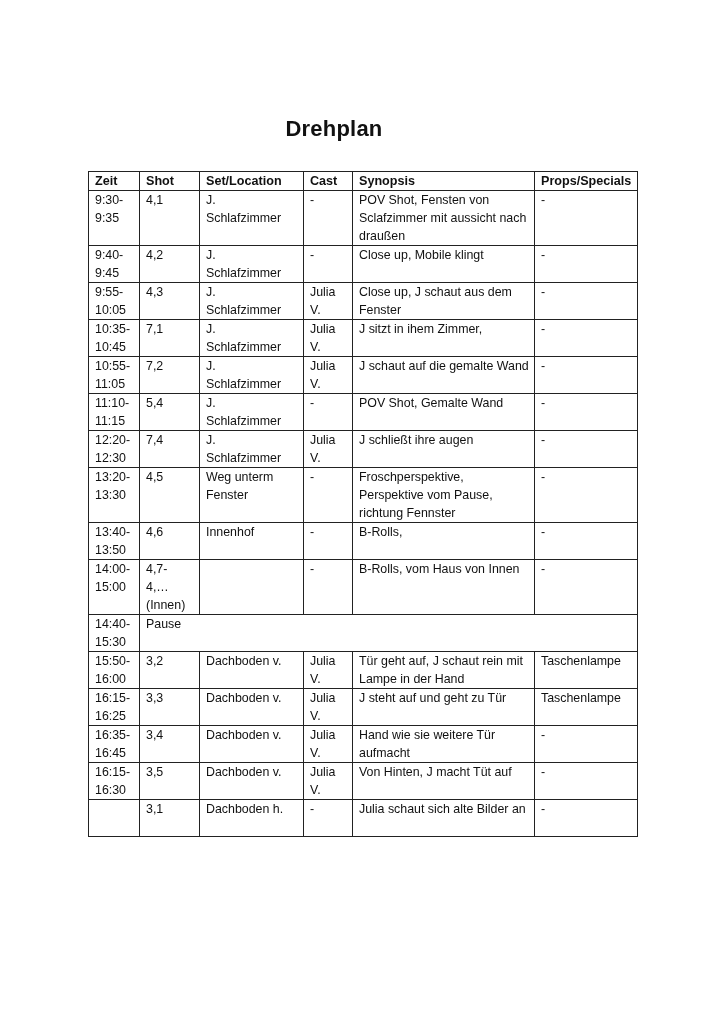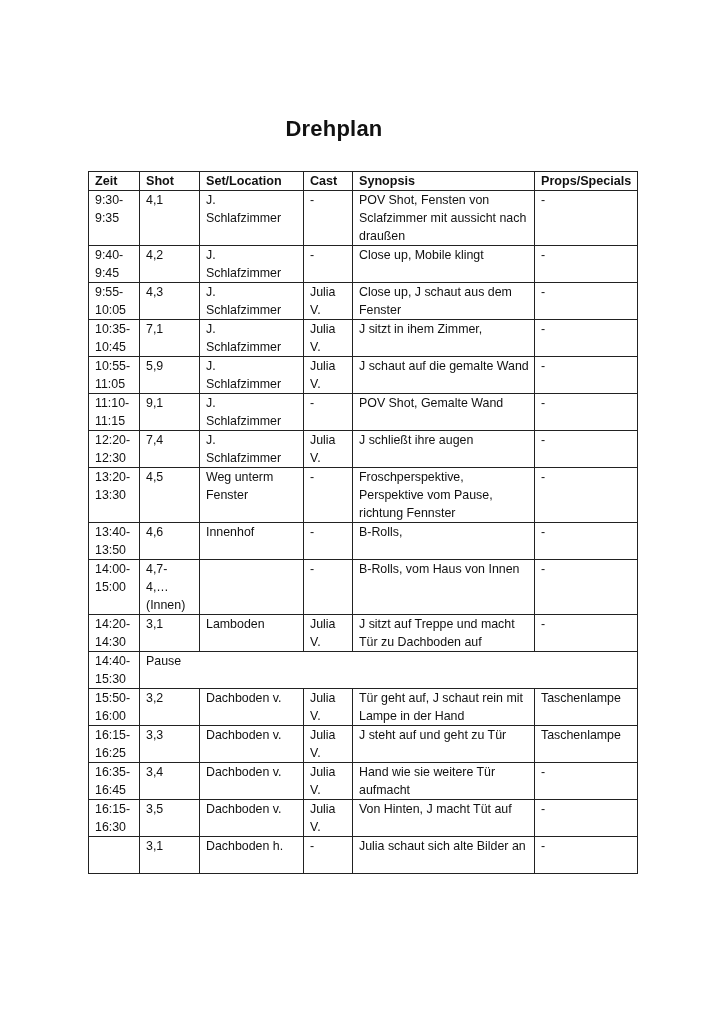--- a/index.html
+++ b/index.html
@@ -68,29 +68,29 @@
       <tr>
         <td>10:35-<br>10:45</td>
         <td>7,1</td>
         <td>J.<br>Schlafzimmer</td>
         <td>Julia<br>V.</td>
         <td>J sitzt in ihem Zimmer,</td>
         <td>-</td>
       </tr>
       <tr>
         <td>10:55-<br>11:05</td>
-        <td>5,9</td>
+        <td>7,2</td>
         <td>J.<br>Schlafzimmer</td>
         <td>Julia<br>V.</td>
         <td>J schaut auf die gemalte Wand</td>
         <td>-</td>
       </tr>
       <tr>
         <td>11:10-<br>11:15</td>
-        <td>9,1</td>
+        <td>5,4</td>
         <td>J.<br>Schlafzimmer</td>
         <td>-</td>
         <td>POV Shot, Gemalte Wand</td>
         <td>-</td>
       </tr>
       <tr>
         <td>12:20-<br>12:30</td>
         <td>7,4</td>
         <td>J.<br>Schlafzimmer</td>
         <td>Julia<br>V.</td>
@@ -112,28 +112,20 @@
         <td>-</td>
         <td>B-Rolls,</td>
         <td>-</td>
       </tr>
       <tr>
         <td>14:00-<br>15:00</td>
         <td>4,7-<br>4,…<br>(Innen)</td>
         <td></td>
         <td>-</td>
         <td>B-Rolls, vom Haus von Innen</td>
-        <td>-</td>
-      </tr>
-      <tr>
-        <td>14:20-<br>14:30</td>
-        <td>3,1</td>
-        <td>Lamboden</td>
-        <td>Julia<br>V.</td>
-        <td>J sitzt auf Treppe und macht Tür zu Dachboden auf</td>
         <td>-</td>
       </tr>
       <tr>
         <td>14:40-<br>15:30</td>
         <td colspan="5">Pause</td>
       </tr>
       <tr>
         <td>15:50-<br>16:00</td>
         <td>3,2</td>
         <td>Dachboden v.</td>

